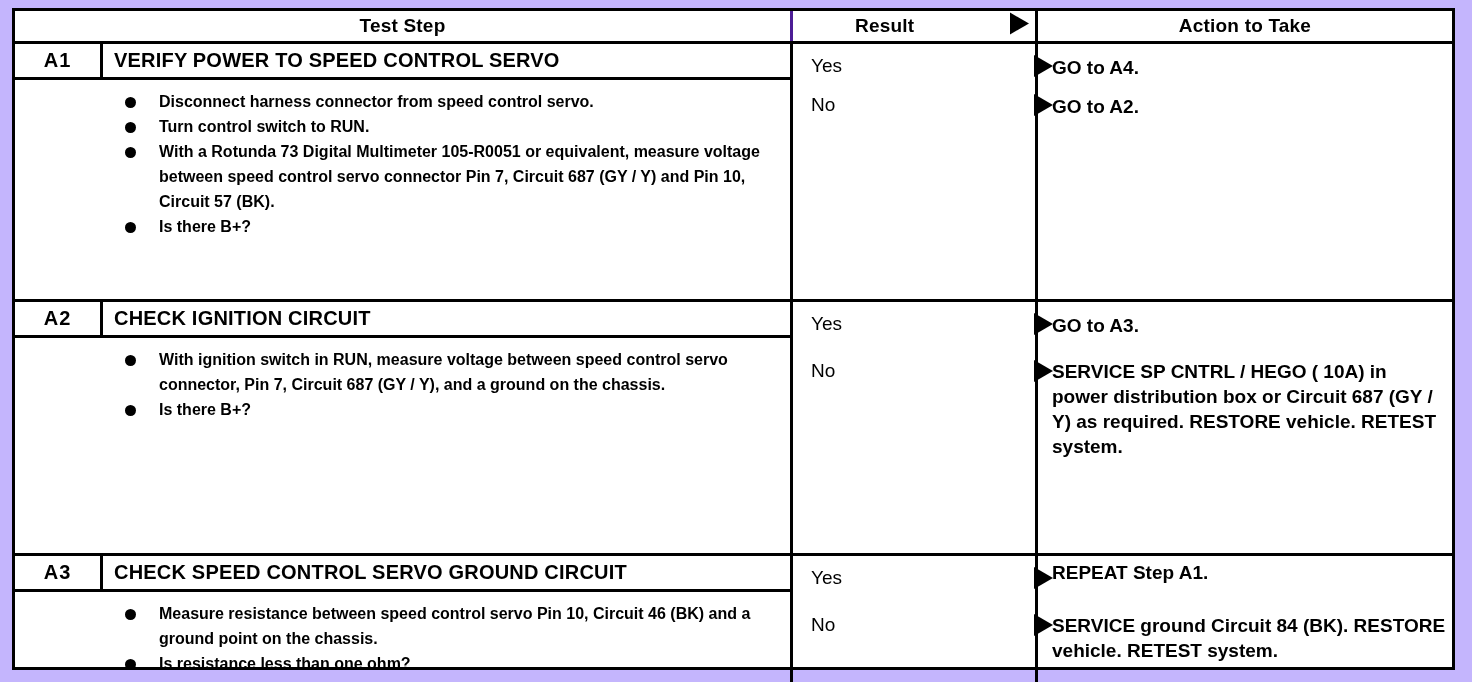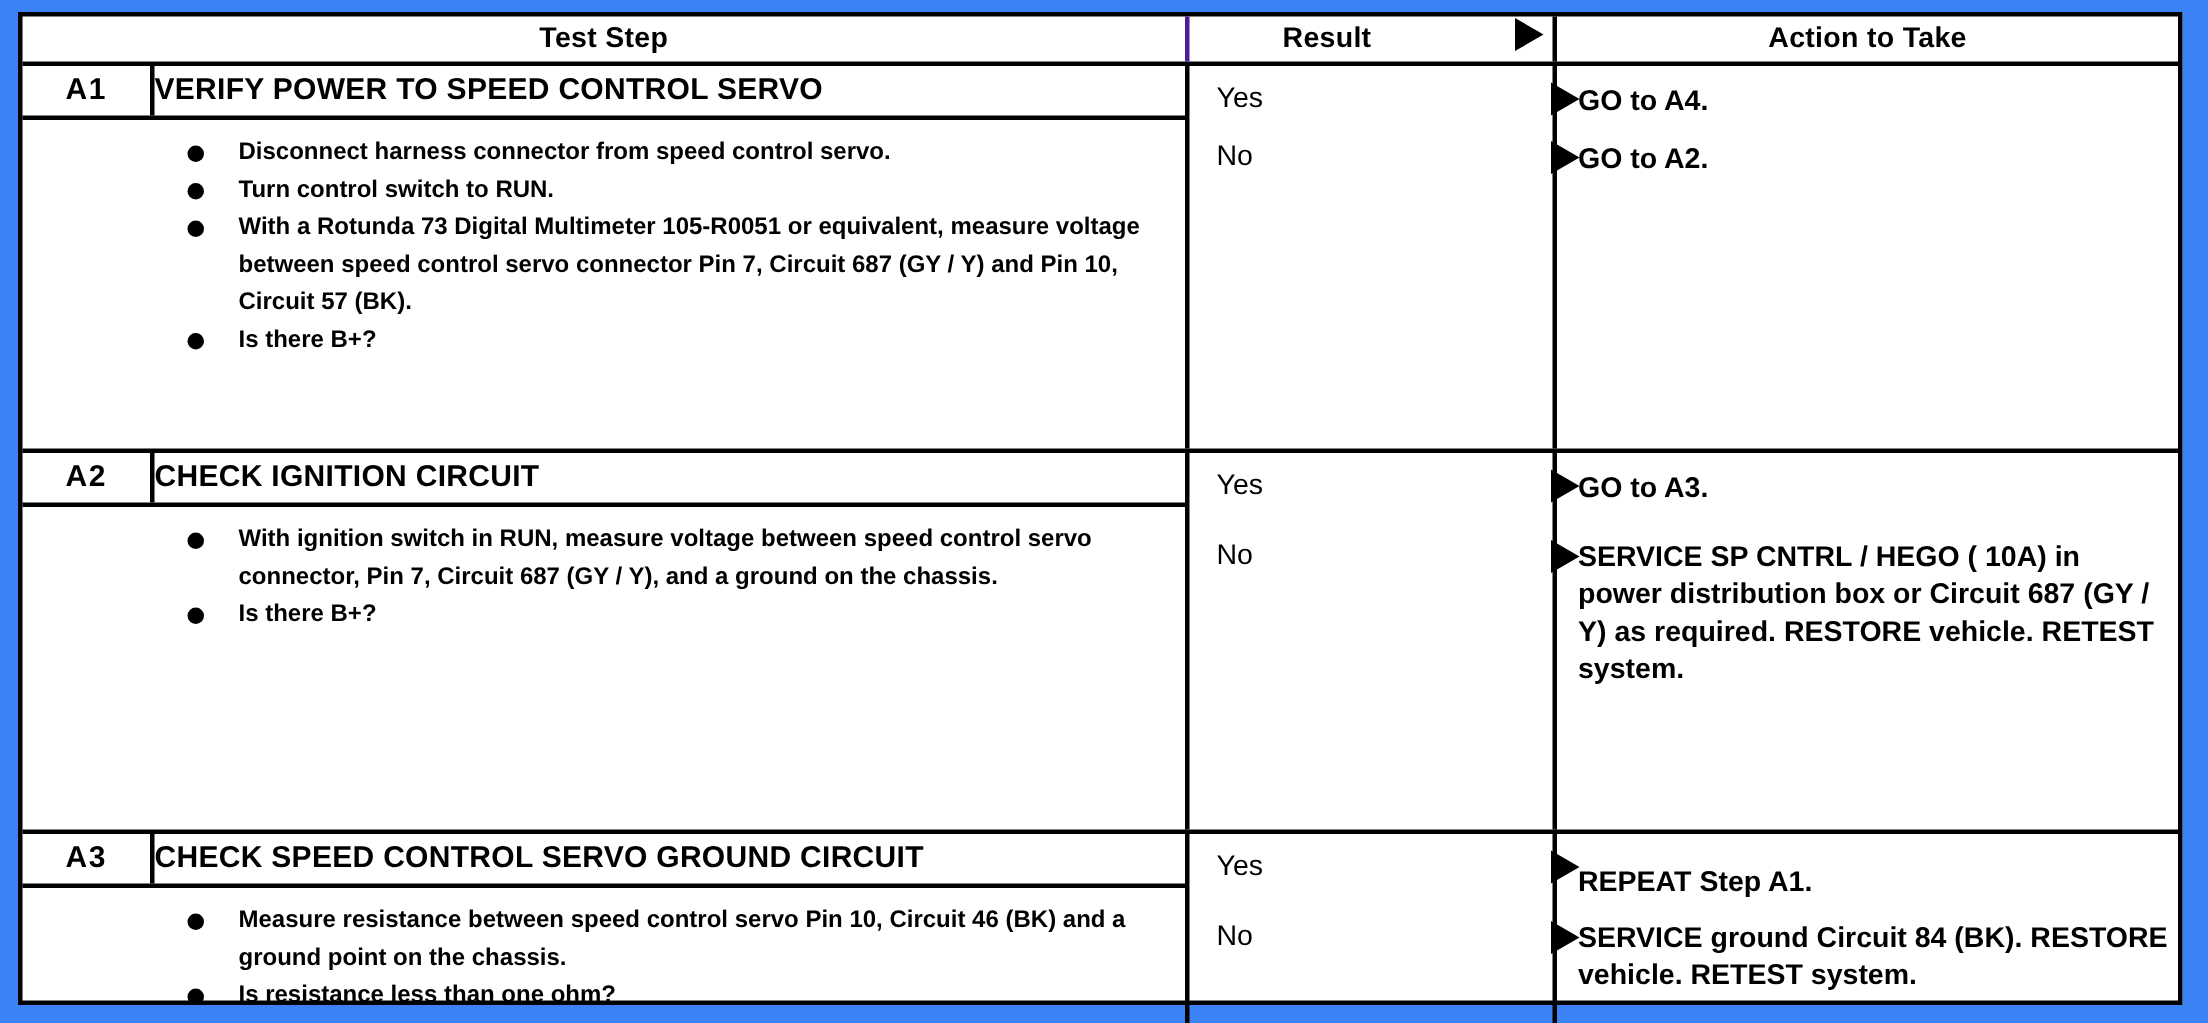--- a/index.html
+++ b/index.html
@@ -12,21 +12,21 @@
     height: 682px;
     font-family: "Liberation Sans", sans-serif;
     color: #000000;
     overflow: hidden;
   }
 
   #page {
     position: relative;
     width: 1472px;
     height: 682px;
-    background: #3b82f6;
+    background: #c4b5fd;
   }
 
   
   .table-frame {
     position: absolute;
     left: 12px;
     top: 8px;
     width: 1443px;
     height: 662px;
     box-sizing: border-box;
@@ -115,20 +115,21 @@
     align-items: center;
     justify-content: center;
     font-weight: bold;
     font-size: 20px;
     letter-spacing: 1px;
   }
   .step-title {
     flex: 1 1 auto;
     display: flex;
     align-items: center;
+    padding-left: 11px;
     font-size: 20px;
     font-weight: 600;
     letter-spacing: .2px;
     white-space: nowrap;
   }
 
   
   .step-body {
     flex: 1 1 auto;
     padding: 9px 10px 8px 110px;
@@ -299,19 +300,19 @@
         <div class="res-line" style="top:0px;">
           <span class="res-label">Yes</span>
           <span class="res-tri"><span class="tri"></span></span>
         </div>
         <div class="res-line" style="top:47px;">
           <span class="res-label">No</span>
           <span class="res-tri"><span class="tri"></span></span>
         </div>
       </div>
       <div class="action-cell">
-        <div class="act-line" style="top:20px;">REPEAT Step A1.</div>
+        <div class="act-line" style="top:4px;">REPEAT Step A1.</div>
         <div class="act-line" style="top:57px;">SERVICE ground Circuit 84 (BK). RESTORE vehicle. RETEST system.</div>
       </div>
     </div>
 
   </div>
 </div>
 
 </body></html>

